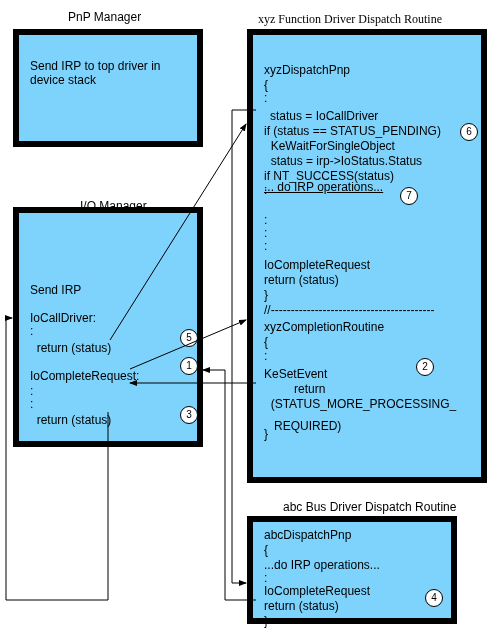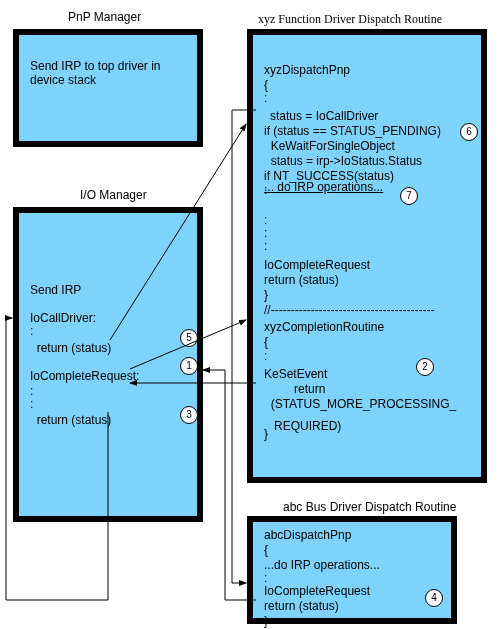--- a/index.html
+++ b/index.html
@@ -49,30 +49,30 @@
     top: 0;
     pointer-events: none;
   }
 </style>
 </head>
 <body>
 
 <div class="canvas">
 
   <div class="title" style="left:68px; top:10px;">PnP Manager</div>
-  <div class="title" style="left:80px; top:188px;">I/O Manager</div>
+  <div class="title" style="left:80px; top:199px;">I/O Manager</div>
   <div class="title" style="left:258px; top:12px;font-family:Liberation Serif, serif;">xyz Function Driver Dispatch Routine</div>
   <div class="title" style="left:283px; top:500px;">abc Bus Driver Dispatch Routine</div>
 
   <div class="box" style="left:13px; top:29px; width:190px; height:118px;">
     <div class="txt" style="left:11px; top:24px;">Send IRP to top driver in</div>
     <div class="txt" style="left:11px; top:38px;">device stack</div>
   </div>
 
-  <div class="box" style="left:13px; top:207px; width:190px; height:315px;">
+  <div class="box" style="left:13px; top:207px; width:190px; height:240px;">
     <div class="txt" style="left:11px; top:70px;">Send IRP</div>
     <div class="txt" style="left:11px; top:98px;">IoCallDriver:</div>
     <div class="txt" style="left:11px; top:111px;">:</div>
     <div class="txt" style="left:11px; top:128px;">  return (status)</div>
     <div class="txt" style="left:11px; top:156px;">IoCompleteRequest:</div>
     <div class="txt" style="left:11px; top:171px;">:</div>
     <div class="txt" style="left:11px; top:184px;">:</div>
     <div class="txt" style="left:11px; top:200px;">  return (status)</div>
   </div>
 

